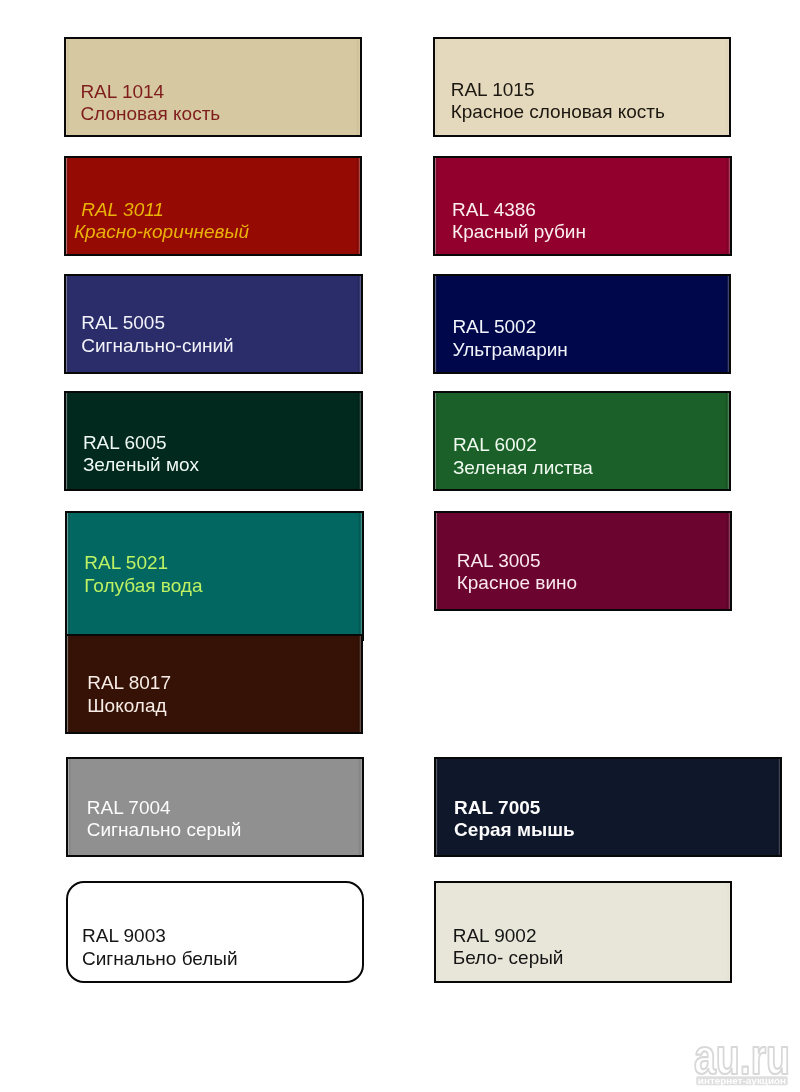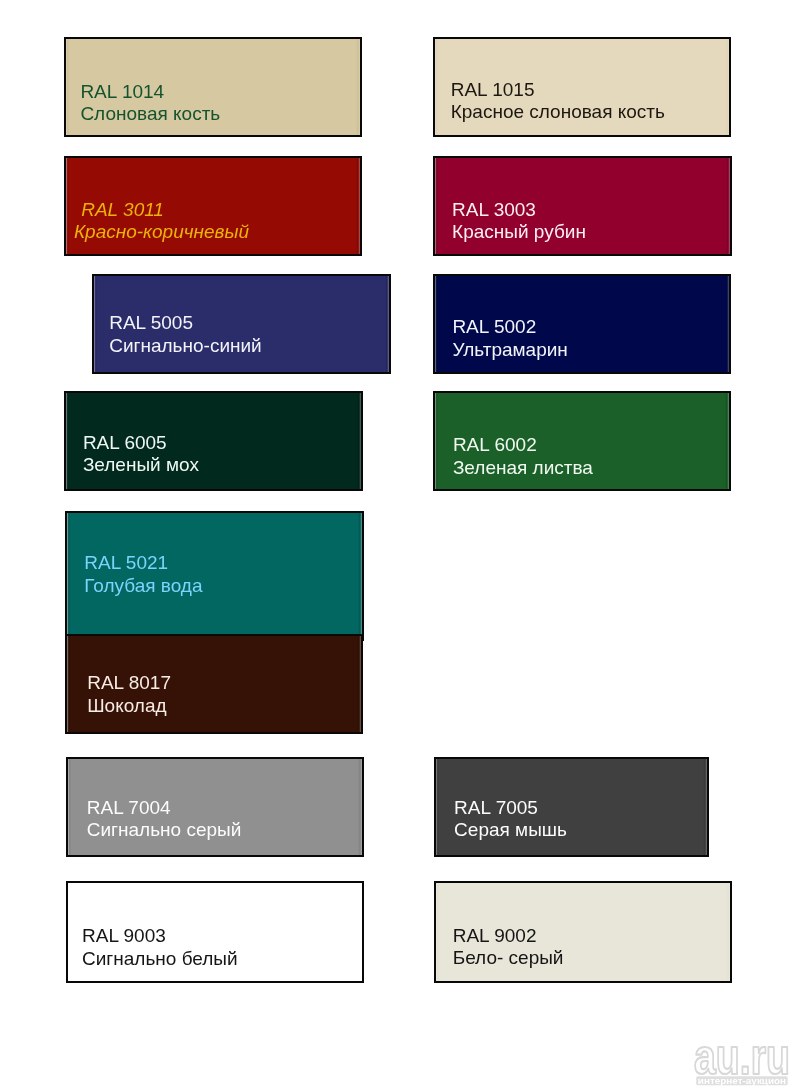--- a/index.html
+++ b/index.html
@@ -19,45 +19,45 @@
   #watermark .brand{font-family:"Liberation Sans",sans-serif;font-size:50px;font-weight:bold;
       fill:none;stroke:#d6d6d6;stroke-width:2.2px;stroke-linejoin:round;}
   #watermark .tagbar{fill:#dfdfdf;}
   #watermark .tag{font-family:"Liberation Sans",sans-serif;font-size:9.5px;font-weight:bold;
       fill:#ffffff;}
 </style>
 </head>
 <body style="background: rgb(255, 255, 255);">
 
 <div class="chart" id="chart">
-    <div class="sw" style="left: 63.7px; top: 36.5px; width: 298.6px; height: 100.6px; background: rgb(214, 200, 160); color: #14532d; border-color: rgb(8, 8, 8);">
+    <div class="sw" style="left: 63.7px; top: 36.5px; width: 298.6px; height: 100.6px; background: rgb(214, 200, 160); color: #7f1d1d; border-color: rgb(8, 8, 8);">
       <div class="edgeL" style="background: linear-gradient(to right, rgba(255, 255, 255, 0.106) 0px, rgba(255, 255, 255, 0.086) 1px, rgba(0, 0, 0, 0.055) 1.6px, rgba(0, 0, 0, 0.024) 2.4px, rgba(0, 0, 0, 0) 3px);"></div>
       <div class="edgeR" style="background: linear-gradient(to left, rgba(255, 255, 255, 0.075) 0px, rgba(255, 255, 255, 0.05) 1px, rgba(0, 0, 0, 0.05) 1.8px, rgba(0, 0, 0, 0.024) 3px, rgba(0, 0, 0, 0) 4px);"></div>
       <div class="code" style="left: 14.7px; top: 43.3px;">RAL 1014</div>
       <div class="name" style="left: 14.7px; top: 65.5px;">Слоновая кость</div>
     </div>
     <div class="sw" style="left: 432.7px; top: 36.5px; width: 298.6px; height: 100.6px; background: rgb(228, 217, 189); color: rgb(28, 23, 16); border-color: rgb(8, 8, 8);">
       <div class="edgeL" style="background: linear-gradient(to right, rgba(255, 255, 255, 0.063) 0px, rgba(255, 255, 255, 0.05) 1px, rgba(0, 0, 0, 0.03) 1.6px, rgba(0, 0, 0, 0.016) 2.4px, rgba(0, 0, 0, 0) 3px);"></div>
       <div class="edgeR" style="background: linear-gradient(to left, rgba(255, 255, 255, 0.043) 0px, rgba(255, 255, 255, 0.03) 1px, rgba(0, 0, 0, 0.03) 1.8px, rgba(0, 0, 0, 0.01) 3px, rgba(0, 0, 0, 0) 4px);"></div>
       <div class="code" style="left: 16px; top: 41.4px;">RAL 1015</div>
       <div class="name" style="left: 16px; top: 63.6px;">Красное слоновая кость</div>
     </div>
     <div class="sw" style="left: 63.9px; top: 155.7px; width: 298.6px; height: 100px; background: rgb(150, 10, 4); color: #eab308; border-color: rgb(8, 8, 8); font-style: italic;">
       <div class="edgeL" style="background: linear-gradient(to right, rgba(255, 255, 255, 0.42) 0px, rgba(255, 255, 255, 0.34) 1px, rgba(0, 0, 0, 0.22) 1.6px, rgba(0, 0, 0, 0.1) 2.4px, rgba(0, 0, 0, 0) 3px);"></div>
       <div class="edgeR" style="background: linear-gradient(to left, rgba(255, 255, 255, 0.3) 0px, rgba(255, 255, 255, 0.2) 1px, rgba(0, 0, 0, 0.2) 1.8px, rgba(0, 0, 0, 0.09) 3px, rgba(0, 0, 0, 0) 4px);"></div>
       <div class="code" style="left: 15.3px; top: 42px;">RAL 3011</div>
       <div class="name" style="left: 8px; top: 64.2px; text-align: right;">Красно-коричневый</div>
     </div>
     <div class="sw" style="left: 433.1px; top: 155.7px; width: 298.6px; height: 100px; background: rgb(146, 1, 46); color: rgb(251, 239, 242); border-color: rgb(8, 8, 8);">
       <div class="edgeL" style="background: linear-gradient(to right, rgba(255, 255, 255, 0.4) 0px, rgba(255, 255, 255, 0.32) 1px, rgba(0, 0, 0, 0.208) 1.6px, rgba(0, 0, 0, 0.094) 2.4px, rgba(0, 0, 0, 0) 3px);"></div>
       <div class="edgeR" style="background: linear-gradient(to left, rgba(255, 255, 255, 0.286) 0px, rgba(255, 255, 255, 0.19) 1px, rgba(0, 0, 0, 0.19) 1.8px, rgba(0, 0, 0, 0.086) 3px, rgba(0, 0, 0, 0) 4px);"></div>
-      <div class="code" style="left: 17px; top: 42px;">RAL 3003</div>
+      <div class="code" style="left: 17px; top: 42px;">RAL 4386</div>
       <div class="name" style="left: 17px; top: 64.2px;">Красный рубин</div>
     </div>
-    <div class="sw" style="left: 64px; top: 273.6px; width: 298.6px; height: 100px; background: rgb(43, 45, 107); color: rgb(243, 243, 249); border-color: rgb(8, 8, 8); margin-left: 28px;">
+    <div class="sw" style="left: 64px; top: 273.6px; width: 298.6px; height: 100px; background: rgb(43, 45, 107); color: rgb(243, 243, 249); border-color: rgb(8, 8, 8);">
       <div class="edgeL" style="background: linear-gradient(to right, rgba(255, 255, 255, 0.376) 0px, rgba(255, 255, 255, 0.306) 1px, rgba(0, 0, 0, 0.196) 1.6px, rgba(0, 0, 0, 0.09) 2.4px, rgba(0, 0, 0, 0) 3px);"></div>
       <div class="edgeR" style="background: linear-gradient(to left, rgba(255, 255, 255, 0.27) 0px, rgba(255, 255, 255, 0.18) 1px, rgba(0, 0, 0, 0.18) 1.8px, rgba(0, 0, 0, 0.082) 3px, rgba(0, 0, 0, 0) 4px);"></div>
       <div class="code" style="left: 15.2px; top: 37.9px;">RAL 5005</div>
       <div class="name" style="left: 15.2px; top: 60.1px;">Сигнально-синий</div>
     </div>
     <div class="sw" style="left: 432.9px; top: 273.6px; width: 298.6px; height: 100px; background: rgb(0, 8, 75); color: rgb(242, 244, 251); border-color: rgb(8, 8, 8);">
       <div class="edgeL" style="background: linear-gradient(to right, rgba(255, 255, 255, 0.4) 0px, rgba(255, 255, 255, 0.32) 1px, rgba(0, 0, 0, 0.208) 1.6px, rgba(0, 0, 0, 0.094) 2.4px, rgba(0, 0, 0, 0) 3px);"></div>
       <div class="edgeR" style="background: linear-gradient(to left, rgba(255, 255, 255, 0.286) 0px, rgba(255, 255, 255, 0.19) 1px, rgba(0, 0, 0, 0.19) 1.8px, rgba(0, 0, 0, 0.086) 3px, rgba(0, 0, 0, 0) 4px);"></div>
       <div class="code" style="left: 17.5px; top: 41.8px;">RAL 5002</div>
       <div class="name" style="left: 17.5px; top: 64px;">Ультрамарин</div>
@@ -67,45 +67,51 @@
       <div class="edgeR" style="background: linear-gradient(to left, rgba(255, 255, 255, 0.3) 0px, rgba(255, 255, 255, 0.2) 1px, rgba(0, 0, 0, 0.2) 1.8px, rgba(0, 0, 0, 0.09) 3px, rgba(0, 0, 0, 0) 4px);"></div>
       <div class="code" style="left: 16.7px; top: 39.7px;">RAL 6005</div>
       <div class="name" style="left: 16.7px; top: 61.9px;">Зеленый мох</div>
     </div>
     <div class="sw" style="left: 432.9px; top: 391.4px; width: 298.6px; height: 100px; background: rgb(27, 96, 40); color: rgb(241, 250, 241); border-color: rgb(8, 8, 8); padding-left: 32px;">
       <div class="edgeL" style="background: linear-gradient(to right, rgba(255, 255, 255, 0.376) 0px, rgba(255, 255, 255, 0.306) 1px, rgba(0, 0, 0, 0.196) 1.6px, rgba(0, 0, 0, 0.09) 2.4px, rgba(0, 0, 0, 0) 3px);"></div>
       <div class="edgeR" style="background: linear-gradient(to left, rgba(255, 255, 255, 0.27) 0px, rgba(255, 255, 255, 0.18) 1px, rgba(0, 0, 0, 0.18) 1.8px, rgba(0, 0, 0, 0.082) 3px, rgba(0, 0, 0, 0) 4px);"></div>
       <div class="code" style="left: 18px; top: 42px;">RAL 6002</div>
       <div class="name" style="left: 18px; top: 64.2px; text-align: center;">Зеленая листва</div>
     </div>
-    <div class="sw" style="left: 65px; top: 510.7px; width: 298.6px; height: 130px; background: rgb(2, 103, 96); color: #7dd3fc; border-color: rgb(8, 8, 8);">
+    <div class="sw" style="left: 65px; top: 510.7px; width: 298.6px; height: 130px; background: rgb(2, 103, 96); color: #bef264; border-color: rgb(8, 8, 8);">
       <div class="edgeL" style="background: linear-gradient(to right, rgba(255, 255, 255, 0.42) 0px, rgba(255, 255, 255, 0.34) 1px, rgba(0, 0, 0, 0.22) 1.6px, rgba(0, 0, 0, 0.1) 2.4px, rgba(0, 0, 0, 0) 3px);"></div>
       <div class="edgeR" style="background: linear-gradient(to left, rgba(255, 255, 255, 0.3) 0px, rgba(255, 255, 255, 0.2) 1px, rgba(0, 0, 0, 0.2) 1.8px, rgba(0, 0, 0, 0.09) 3px, rgba(0, 0, 0, 0) 4px);"></div>
       <div class="code" style="left: 17.3px; top: 40.8px;">RAL 5021</div>
       <div class="name" style="left: 17.3px; top: 63px;">Голубая вода</div>
+    </div>
+    <div class="sw" style="left: 433.9px; top: 510.7px; width: 298.6px; height: 100.3px; background: rgb(107, 4, 46); color: rgb(251, 233, 240); border-color: rgb(8, 8, 8);">
+      <div class="edgeL" style="background: linear-gradient(to right, rgba(255, 255, 255, 0.4) 0px, rgba(255, 255, 255, 0.32) 1px, rgba(0, 0, 0, 0.208) 1.6px, rgba(0, 0, 0, 0.094) 2.4px, rgba(0, 0, 0, 0) 3px);"></div>
+      <div class="edgeR" style="background: linear-gradient(to left, rgba(255, 255, 255, 0.286) 0px, rgba(255, 255, 255, 0.19) 1px, rgba(0, 0, 0, 0.19) 1.8px, rgba(0, 0, 0, 0.086) 3px, rgba(0, 0, 0, 0) 4px);"></div>
+      <div class="code" style="left: 20.8px; top: 37.9px;">RAL 3005</div>
+      <div class="name" style="left: 20.8px; top: 60.1px;">Красное вино</div>
     </div>
     <div class="sw" style="left: 64.9px; top: 633.5px; width: 298.6px; height: 100px; background: rgb(53, 18, 5); color: rgb(247, 236, 230); border-color: rgb(8, 8, 8);">
       <div class="edgeL" style="background: linear-gradient(to right, rgba(255, 255, 255, 0.42) 0px, rgba(255, 255, 255, 0.34) 1px, rgba(0, 0, 0, 0.22) 1.6px, rgba(0, 0, 0, 0.1) 2.4px, rgba(0, 0, 0, 0) 3px);"></div>
       <div class="edgeR" style="background: linear-gradient(to left, rgba(255, 255, 255, 0.3) 0px, rgba(255, 255, 255, 0.2) 1px, rgba(0, 0, 0, 0.2) 1.8px, rgba(0, 0, 0, 0.09) 3px, rgba(0, 0, 0, 0) 4px);"></div>
       <div class="code" style="left: 20.3px; top: 37.8px;">RAL 8017</div>
       <div class="name" style="left: 20.3px; top: 60px;">Шоколад</div>
     </div>
     <div class="sw" style="left: 65.9px; top: 756.5px; width: 298.6px; height: 100px; background: rgb(144, 144, 144); color: rgb(252, 252, 252); border-color: rgb(8, 8, 8);">
       <div class="edgeL" style="background: linear-gradient(to right, rgba(255, 255, 255, 0.23) 0px, rgba(255, 255, 255, 0.19) 1px, rgba(0, 0, 0, 0.12) 1.6px, rgba(0, 0, 0, 0.055) 2.4px, rgba(0, 0, 0, 0) 3px);"></div>
       <div class="edgeR" style="background: linear-gradient(to left, rgba(255, 255, 255, 0.165) 0px, rgba(255, 255, 255, 0.11) 1px, rgba(0, 0, 0, 0.11) 1.8px, rgba(0, 0, 0, 0.05) 3px, rgba(0, 0, 0, 0) 4px);"></div>
       <div class="code" style="left: 18.9px; top: 39.1px;">RAL 7004</div>
       <div class="name" style="left: 18.9px; top: 61.3px;">Сигнально серый</div>
     </div>
-    <div class="sw" style="left: 433.8px; top: 756.5px; width: 275px; height: 100px; background: #404040; color: rgb(252, 252, 252); border-color: rgb(8, 8, 8);">
+    <div class="sw" style="left: 433.8px; top: 756.5px; width: 348px; height: 100px; background: #0f172a; color: rgb(252, 252, 252); border-color: rgb(8, 8, 8); font-weight: bold;">
       <div class="edgeL" style="background: linear-gradient(to right, rgba(255, 255, 255, 0.314) 0px, rgba(255, 255, 255, 0.255) 1px, rgba(0, 0, 0, 0.165) 1.6px, rgba(0, 0, 0, 0.075) 2.4px, rgba(0, 0, 0, 0) 3px);"></div>
       <div class="edgeR" style="background: linear-gradient(to left, rgba(255, 255, 255, 0.224) 0px, rgba(255, 255, 255, 0.15) 1px, rgba(0, 0, 0, 0.15) 1.8px, rgba(0, 0, 0, 0.067) 3px, rgba(0, 0, 0, 0) 4px);"></div>
       <div class="code" style="left: 18.3px; top: 39.4px;">RAL 7005</div>
       <div class="name" style="left: 18.3px; top: 61.6px;">Серая мышь</div>
     </div>
-    <div class="sw" style="left: 65.7px; top: 880.7px; width: 298.6px; height: 102.3px; background: rgb(255, 255, 255); color: rgb(21, 21, 21); border-color: rgb(8, 8, 8);">
+    <div class="sw" style="left: 65.7px; top: 880.7px; width: 298.6px; height: 102.3px; background: rgb(255, 255, 255); color: rgb(21, 21, 21); border-color: rgb(8, 8, 8); border-radius: 18px;">
       <div class="edgeL" style="background: linear-gradient(to right, rgba(255, 255, 255, 0) 0px, rgba(255, 255, 255, 0) 1px, rgba(0, 0, 0, 0) 1.6px, rgba(0, 0, 0, 0) 2.4px, rgba(0, 0, 0, 0) 3px);"></div>
       <div class="edgeR" style="background: linear-gradient(to left, rgba(255, 255, 255, 0) 0px, rgba(255, 255, 255, 0) 1px, rgba(0, 0, 0, 0) 1.8px, rgba(0, 0, 0, 0) 3px, rgba(0, 0, 0, 0) 4px);"></div>
       <div class="code" style="left: 14.3px; top: 43.7px;">RAL 9003</div>
       <div class="name" style="left: 14.3px; top: 65.9px;">Сигнально белый</div>
     </div>
     <div class="sw" style="left: 433.7px; top: 880.7px; width: 298.6px; height: 102.3px; background: rgb(232, 229, 217); color: rgb(21, 21, 21); border-color: rgb(8, 8, 8);">
       <div class="edgeL" style="background: linear-gradient(to right, rgba(255, 255, 255, 0.043) 0px, rgba(255, 255, 255, 0.035) 1px, rgba(0, 0, 0, 0.024) 1.6px, rgba(0, 0, 0, 0.01) 2.4px, rgba(0, 0, 0, 0) 3px);"></div>
       <div class="edgeR" style="background: linear-gradient(to left, rgba(255, 255, 255, 0.03) 0px, rgba(255, 255, 255, 0.02) 1px, rgba(0, 0, 0, 0.02) 1.8px, rgba(0, 0, 0, 0.008) 3px, rgba(0, 0, 0, 0) 4px);"></div>
       <div class="code" style="left: 17px; top: 43px;">RAL 9002</div>
       <div class="name" style="left: 17px; top: 65.2px;">Бело- серый</div>

